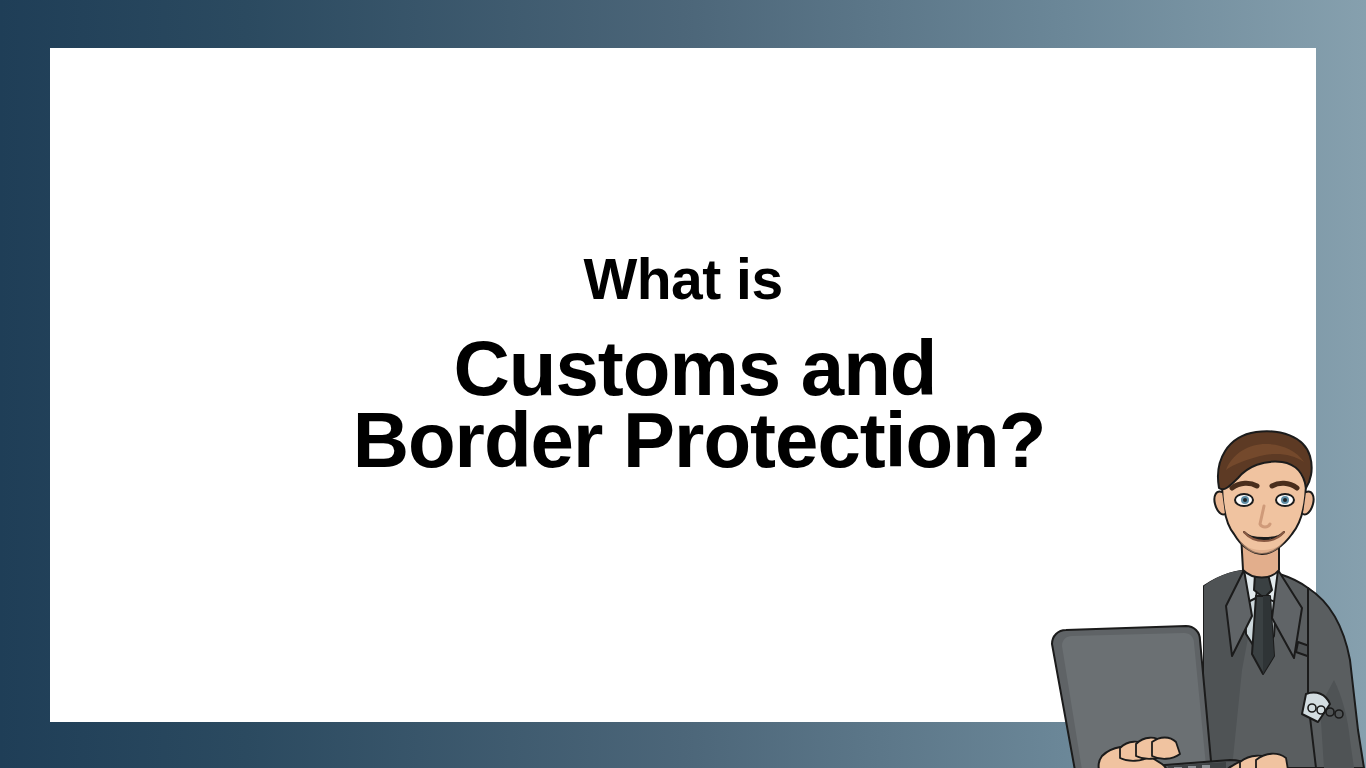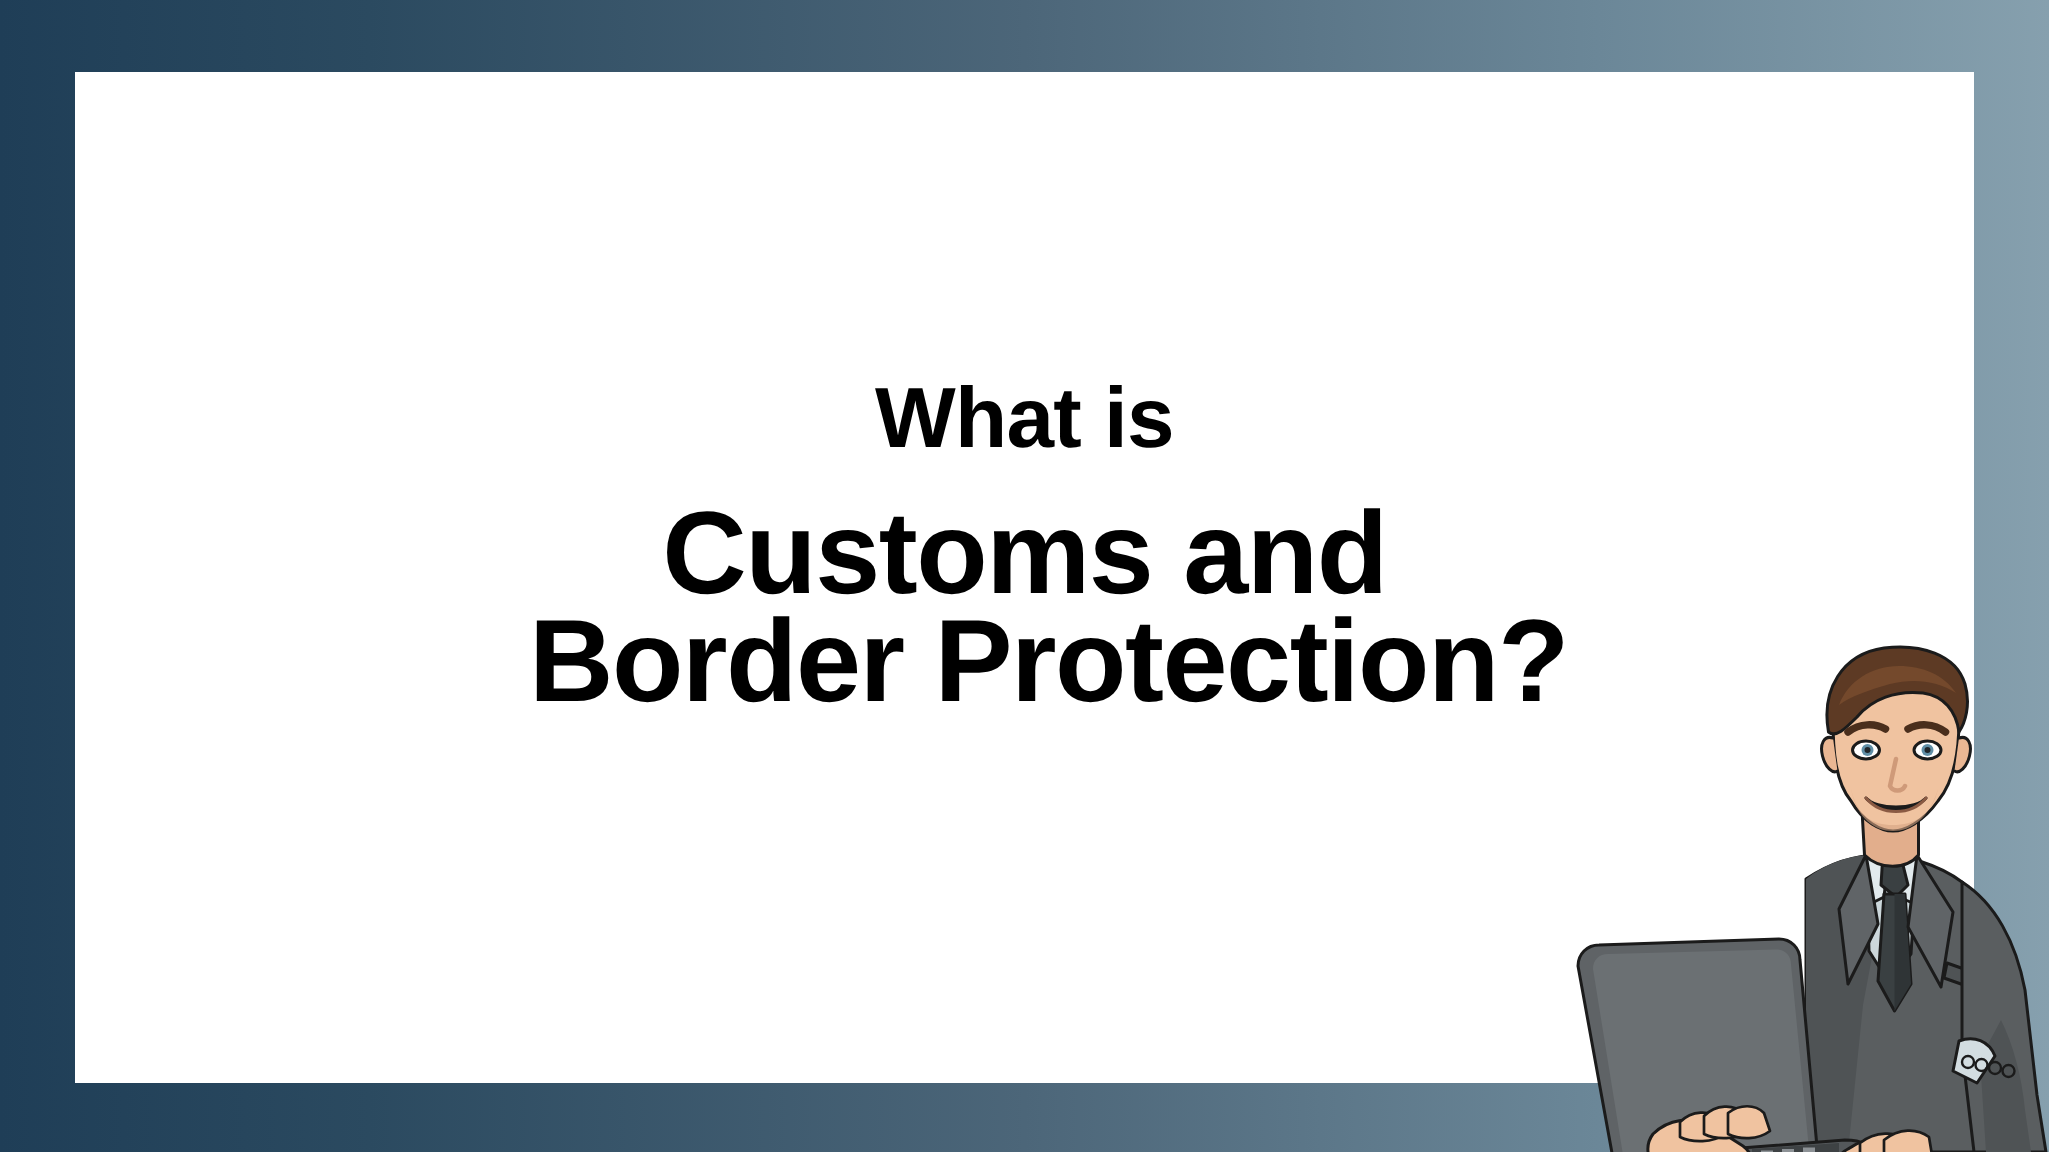--- a/index.html
+++ b/index.html
@@ -48,21 +48,21 @@
     top: 203px;
     width: 1266px;
     font-size: 57px;
     font-weight: bold;
     line-height: 1.0;
     letter-spacing: -0.5px;
     text-align: center;
   }
   .title-line-main-1 {
     position: absolute;
-    left: 0;
+    left: 12px;
     top: 281px;
     width: 1266px;
     font-size: 78px;
     font-weight: bold;
     line-height: 1.0;
     letter-spacing: -1px;
     text-align: center;
   }
   .title-line-main-2 {
     position: absolute;

